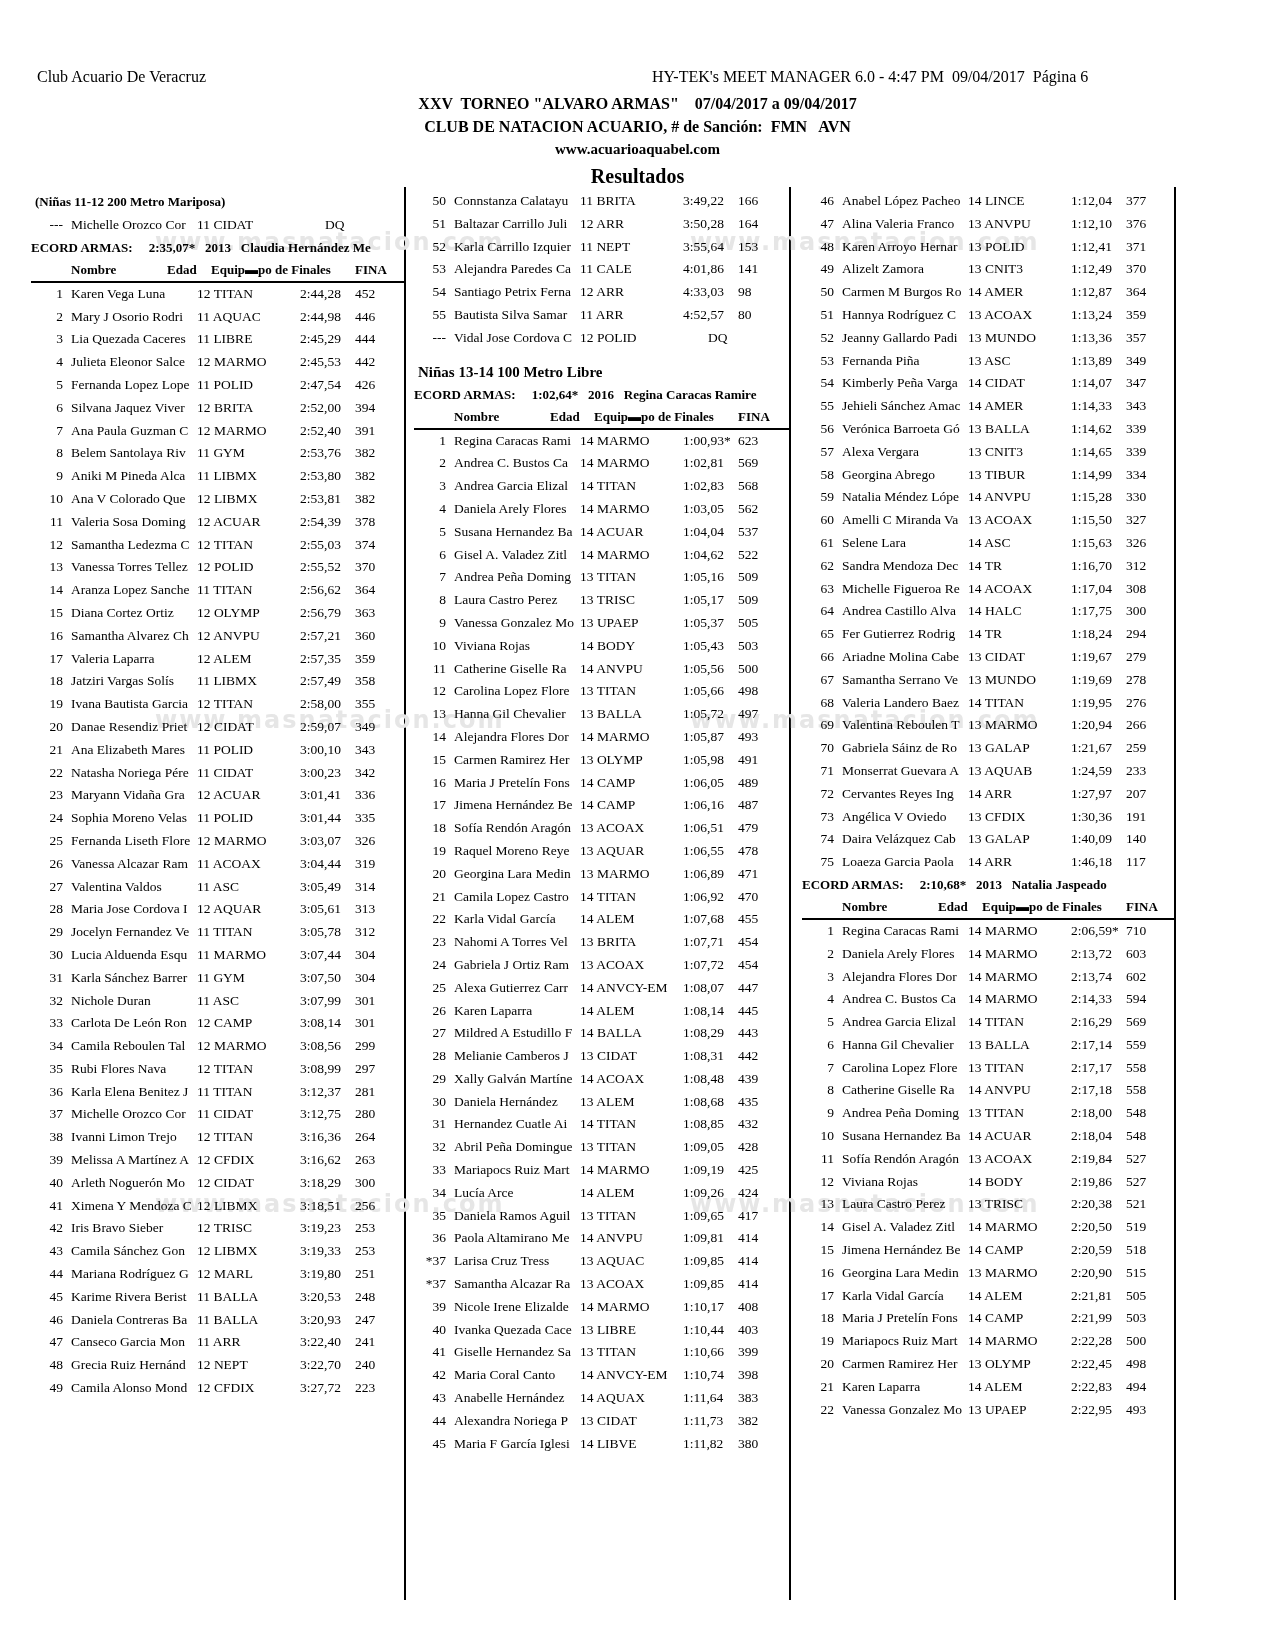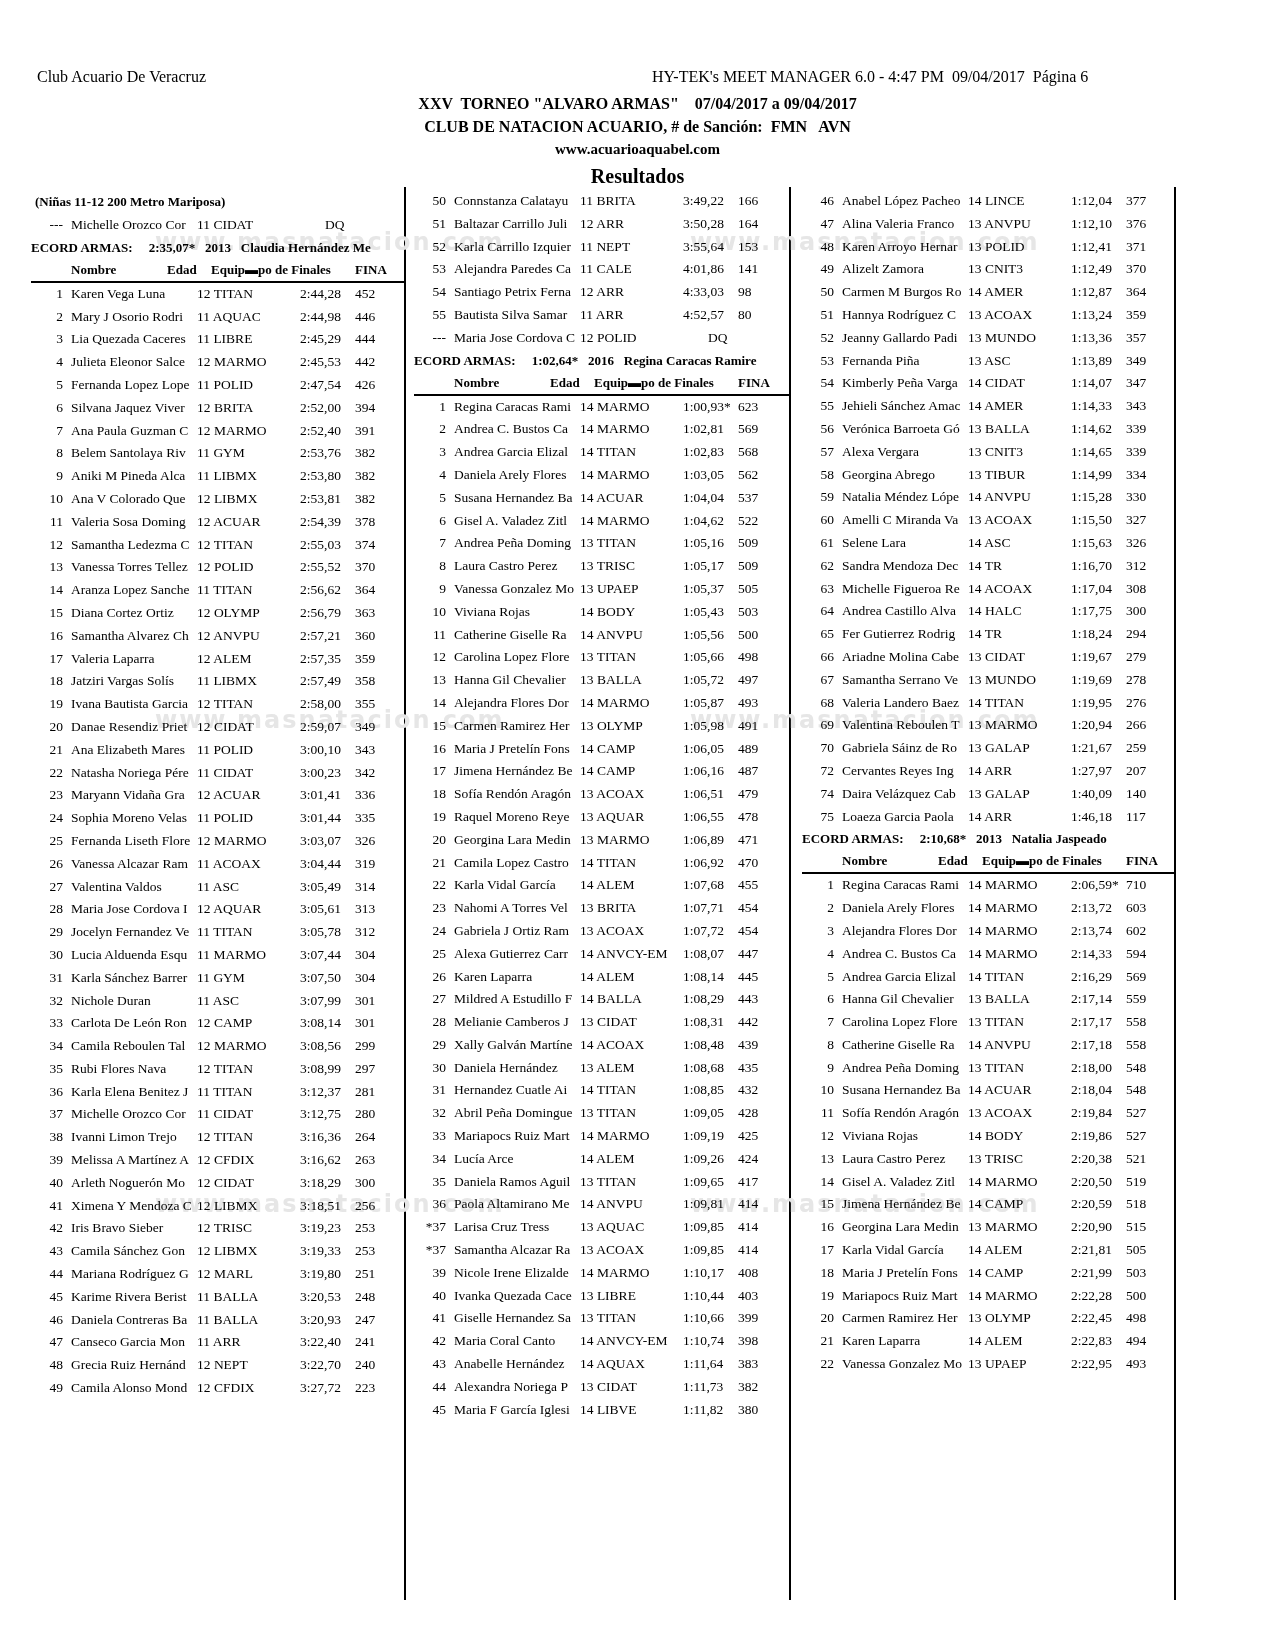--- a/index.html
+++ b/index.html
@@ -456,26 +456,27 @@
       </div>
       <div class="row">
         <span class="c-pl">55</span>
         <span class="c-nm">Bautista Silva Samar</span>
         <span class="c-ag"><span style="position: static;">11</span> <span style="position: static;">ARR</span></span>
         <span class="c-tm">4:52,57</span>
         <span class="c-fi">80</span>
       </div>
       <div class="row">
         <span class="c-pl">---</span>
-        <span class="c-nm">Maria Jose Cordova C</span>
+        <span class="c-nm">Vidal Jose Cordova C</span>
         <span class="c-ag"><span style="position: static;">12</span> <span style="position: static;">POLID</span></span>
         <span class="c-tm" style="left: 290px;">DQ</span>
         <span class="c-fi"></span>
       </div>
     </div>
+  <div class="ev-title">Niñas 13-14 100 Metro Libre</div>
   <div class="record">ECORD ARMAS:     1:02,64*   2016   Regina Caracas Ramire</div>
   <div class="colhead">
     <span style="left:40px">Nombre</span>
     <span style="left:136px">Edad</span>
     <span style="left:180px">Equip▬po de Finales</span>
     <span style="left:324px">FINA</span>
   </div>
   <div>
       <div class="row">
         <span class="c-pl">1</span>
@@ -966,25 +967,39 @@
         <span class="c-fi">266</span>
       </div>
       <div class="row">
         <span class="c-pl">70</span>
         <span class="c-nm">Gabriela Sáinz de Ro</span>
         <span class="c-ag"><span style="position: static;">13</span> <span style="position: static;">GALAP</span></span>
         <span class="c-tm">1:21,67</span>
         <span class="c-fi">259</span>
       </div>
       <div class="row">
+        <span class="c-pl">71</span>
+        <span class="c-nm">Monserrat Guevara A</span>
+        <span class="c-ag"><span style="position: static;">13</span> <span style="position: static;">AQUAB</span></span>
+        <span class="c-tm">1:24,59</span>
+        <span class="c-fi">233</span>
+      </div>
+      <div class="row">
         <span class="c-pl">72</span>
         <span class="c-nm">Cervantes  Reyes Ing</span>
         <span class="c-ag"><span style="position: static;">14</span> <span style="position: static;">ARR</span></span>
         <span class="c-tm">1:27,97</span>
         <span class="c-fi">207</span>
+      </div>
+      <div class="row">
+        <span class="c-pl">73</span>
+        <span class="c-nm">Angélica V Oviedo</span>
+        <span class="c-ag"><span style="position: static;">13</span> <span style="position: static;">CFDIX</span></span>
+        <span class="c-tm">1:30,36</span>
+        <span class="c-fi">191</span>
       </div>
       <div class="row">
         <span class="c-pl">74</span>
         <span class="c-nm">Daira Velázquez Cab</span>
         <span class="c-ag"><span style="position: static;">13</span> <span style="position: static;">GALAP</span></span>
         <span class="c-tm">1:40,09</span>
         <span class="c-fi">140</span>
       </div>
       <div class="row">
         <span class="c-pl">75</span>

